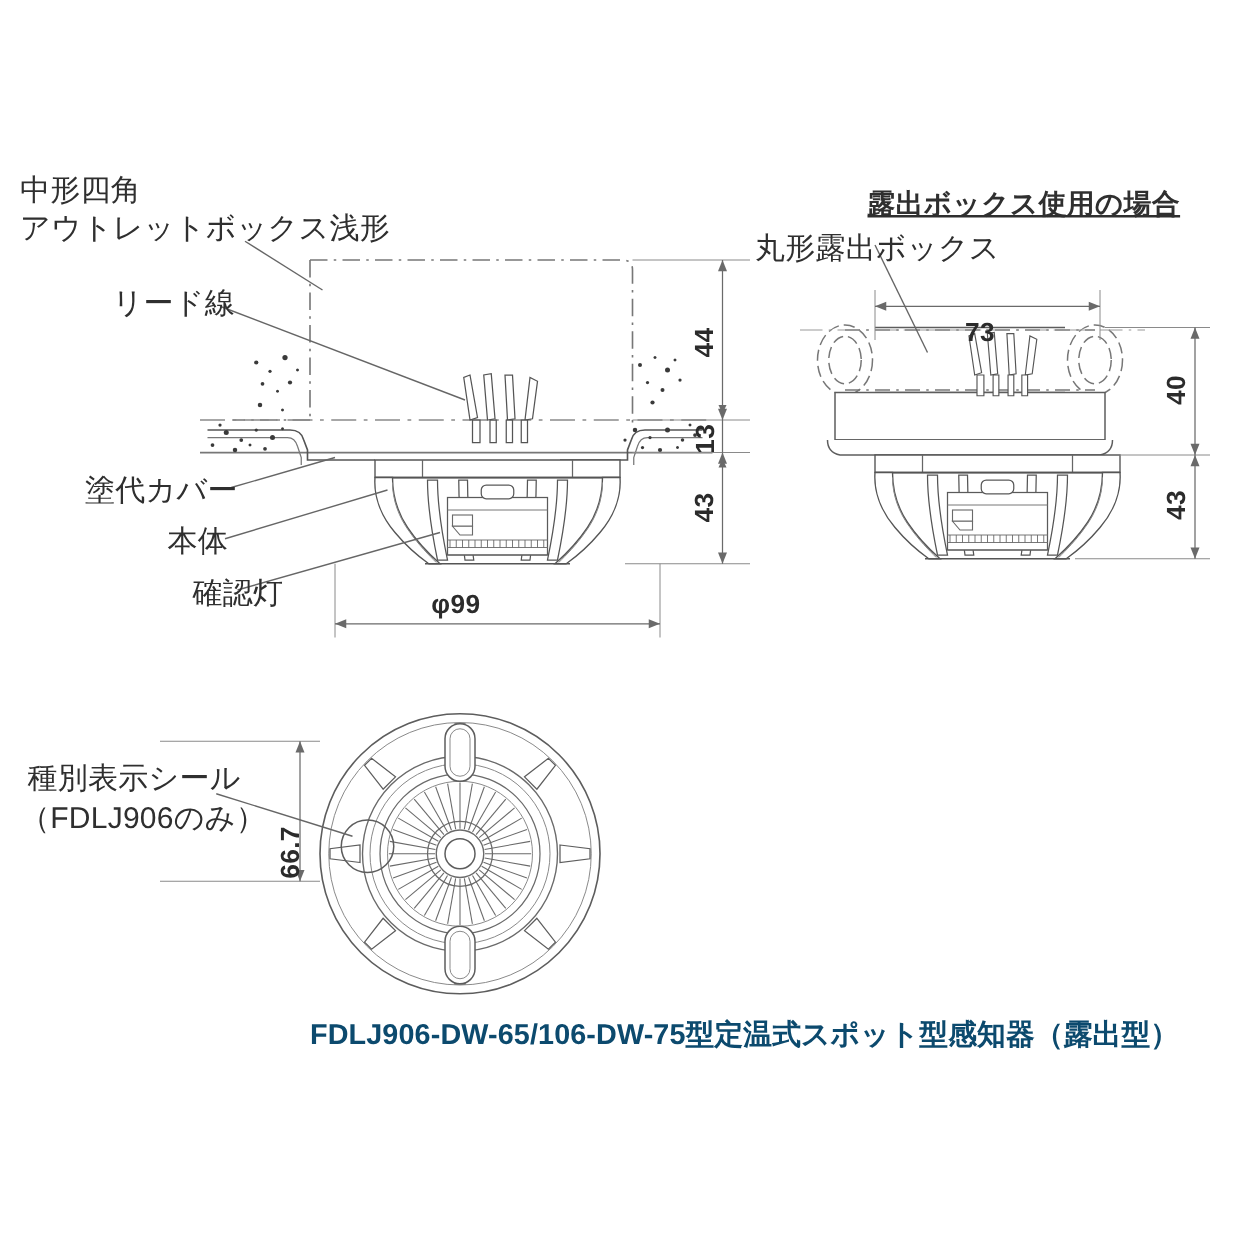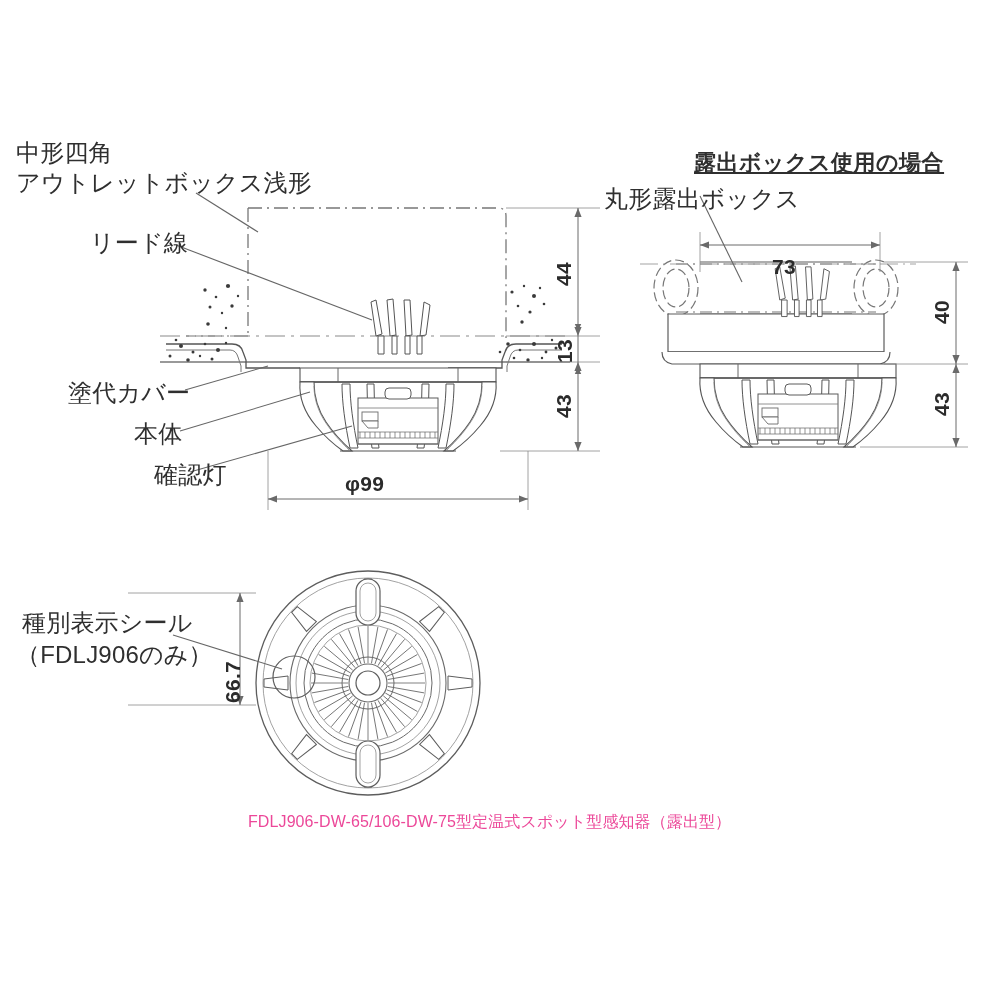--- a/index.html
+++ b/index.html
@@ -26,24 +26,25 @@
     position:absolute;
     font-size:21px;
     color:#2b2b2b;
     white-space:nowrap;
     font-weight:600;
     letter-spacing:0.3px;
   }
   .dim.vert{transform-origin:center center;transform:rotate(-90deg);}
   .caption{
     position:absolute;
-    font-size:16px;
-    color:#ec4899;
+    font-size:23px;
+    color:#0c4a6e;
     white-space:nowrap;
     letter-spacing:0.1px;
+    font-weight:bold;
   }
   .heading{
     position:absolute;
     font-size:22px;
     color:#2f2f2f;
     white-space:nowrap;
     font-weight:600;
     letter-spacing:0.5px;
   }
 </style>

